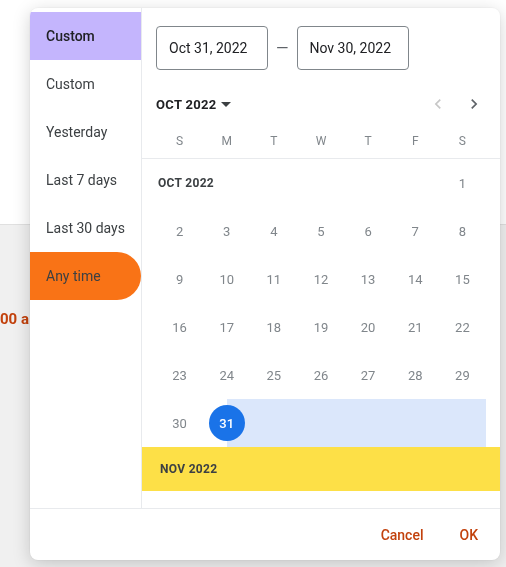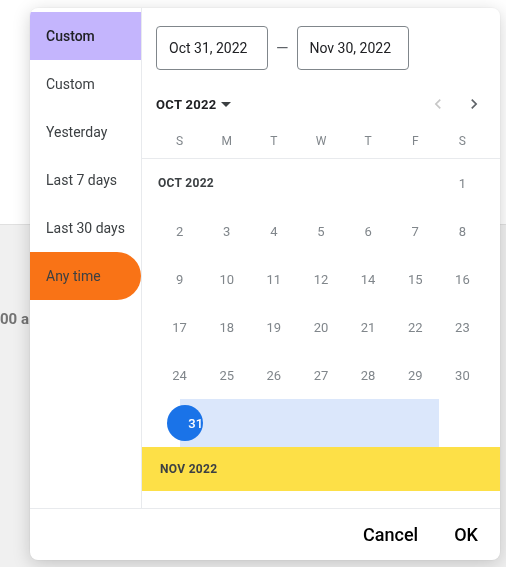--- a/index.html
+++ b/index.html
@@ -19,21 +19,21 @@
     height: 225px;
     background: #fff;
     border-bottom: 1px solid #e0e0e0;
   }
   .bg-text {
     position: absolute;
     left: 0;
     top: 310px;
     font-weight: 700;
     font-size: 15px;
-    color: #737373;
+    color: #c2410c;
   }
   .popover {
     position: absolute;
     left: 30px;
     top: 8px;
     width: 470px;
     height: 552px;
     background: #fff;
     border-radius: 8px;
     box-shadow: 0 4px 18px rgba(0,0,0,0.18), 0 0 0 1px rgba(0,0,0,0.02);
@@ -180,21 +180,21 @@
   .day {
     display: flex;
     align-items: center;
     justify-content: center;
     font-size: 13px;
     color: #80868b;
     position: relative;
     cursor: pointer;
   }
   .day.empty { cursor: default; }
-  .day.in-range { background: #dbe7fb; justify-content: flex-end; }
+  .day.in-range { background: #dbe7fb; }
   .day .circle {
     position: absolute;
     width: 36px; height: 36px;
     border-radius: 50%;
     background: #1a73e8;
   }
   .day.start {
     background: linear-gradient(to right, transparent 50%, #dbe7fb 50%);
   }
   .day .num { position: relative; z-index: 1; }
@@ -216,23 +216,23 @@
     display: flex;
     align-items: center;
     justify-content: flex-end;
     padding: 0 18px;
     gap: 28px;
   }
   .text-btn {
     background: none;
     border: none;
     font-family: inherit;
-    font-size: 18px;
+    font-size: 14px;
     font-weight: 500;
-    color: #000000;
+    color: #c2410c;
     cursor: pointer;
     padding: 8px 4px;
   }
 </style>
 </head>
 <body>
 
 <div class="bg-bar"></div>
 <div class="bg-text">00 a</div>
 
@@ -320,20 +320,23 @@
           <div class="day">
               <span class="num">10</span>
             </div>
           <div class="day">
               <span class="num">11</span>
             </div>
           <div class="day">
               <span class="num">12</span>
             </div>
           <div class="day">
+              <span class="num">13</span>
+            </div>
+          <div class="day">
               <span class="num">14</span>
             </div>
           <div class="day">
               <span class="num">15</span>
             </div>
 
           <div class="day">
               <span class="num">16</span>
             </div>
           <div class="day">

